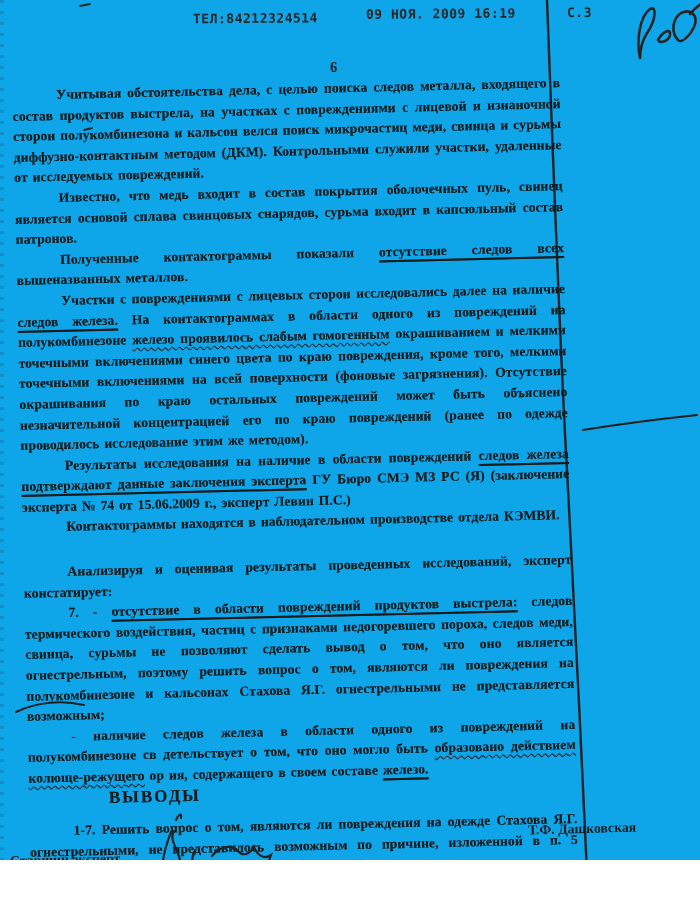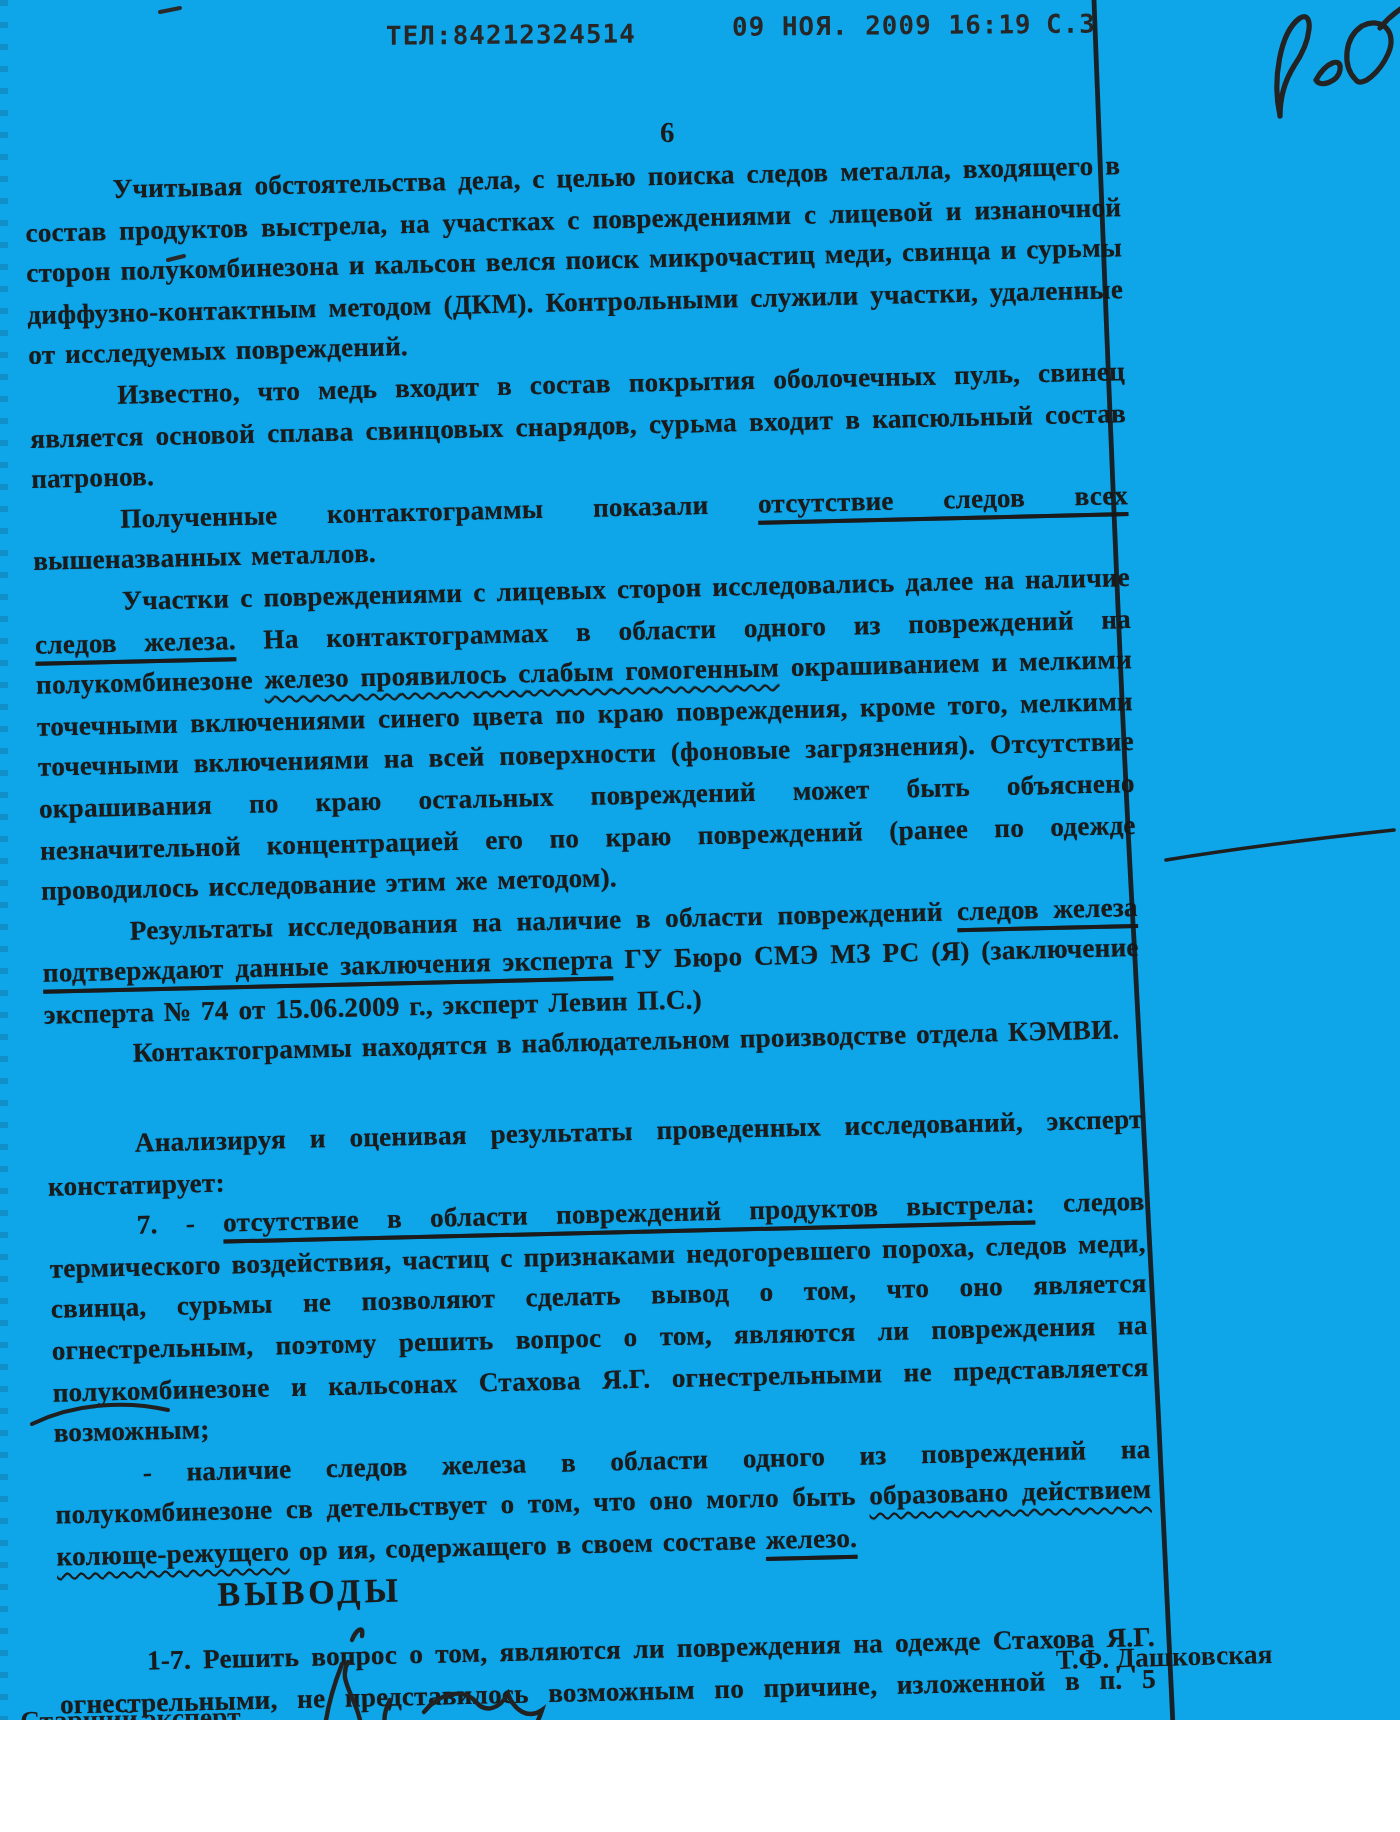--- a/index.html
+++ b/index.html
@@ -15,21 +15,21 @@
     opacity:.28;
   }
   .fax{
     position:absolute;top:7px;left:0;width:700px;height:22px;
     font-family:"DejaVu Sans Mono", monospace;
     font-size:13px;font-weight:bold;color:#272727;letter-spacing:.5px;
     transform:rotate(-.5deg);
   }
   .fax .tel{position:absolute;left:193px;top:3px;}
   .fax .dt{position:absolute;left:366px;top:0;}
-  .fax .pc{position:absolute;left:523px;top:0;}
+  .fax .pc{position:absolute;left:567px;top:0;}
   .pageno{
     position:absolute;left:330px;top:59px;
     font-size:14.5px;font-weight:bold;color:#1b1b1b;
   }
   .doc{
     position:absolute;left:12px;top:86px;width:548px;
     font-size:13.6px;line-height:20.6px;font-weight:bold;color:#1b1b1b;
     letter-spacing:.1px;word-spacing:1.4px;
     transform:rotate(-1.35deg);transform-origin:0 0;
     text-shadow:0 0 .4px rgba(10,10,10,.55);

